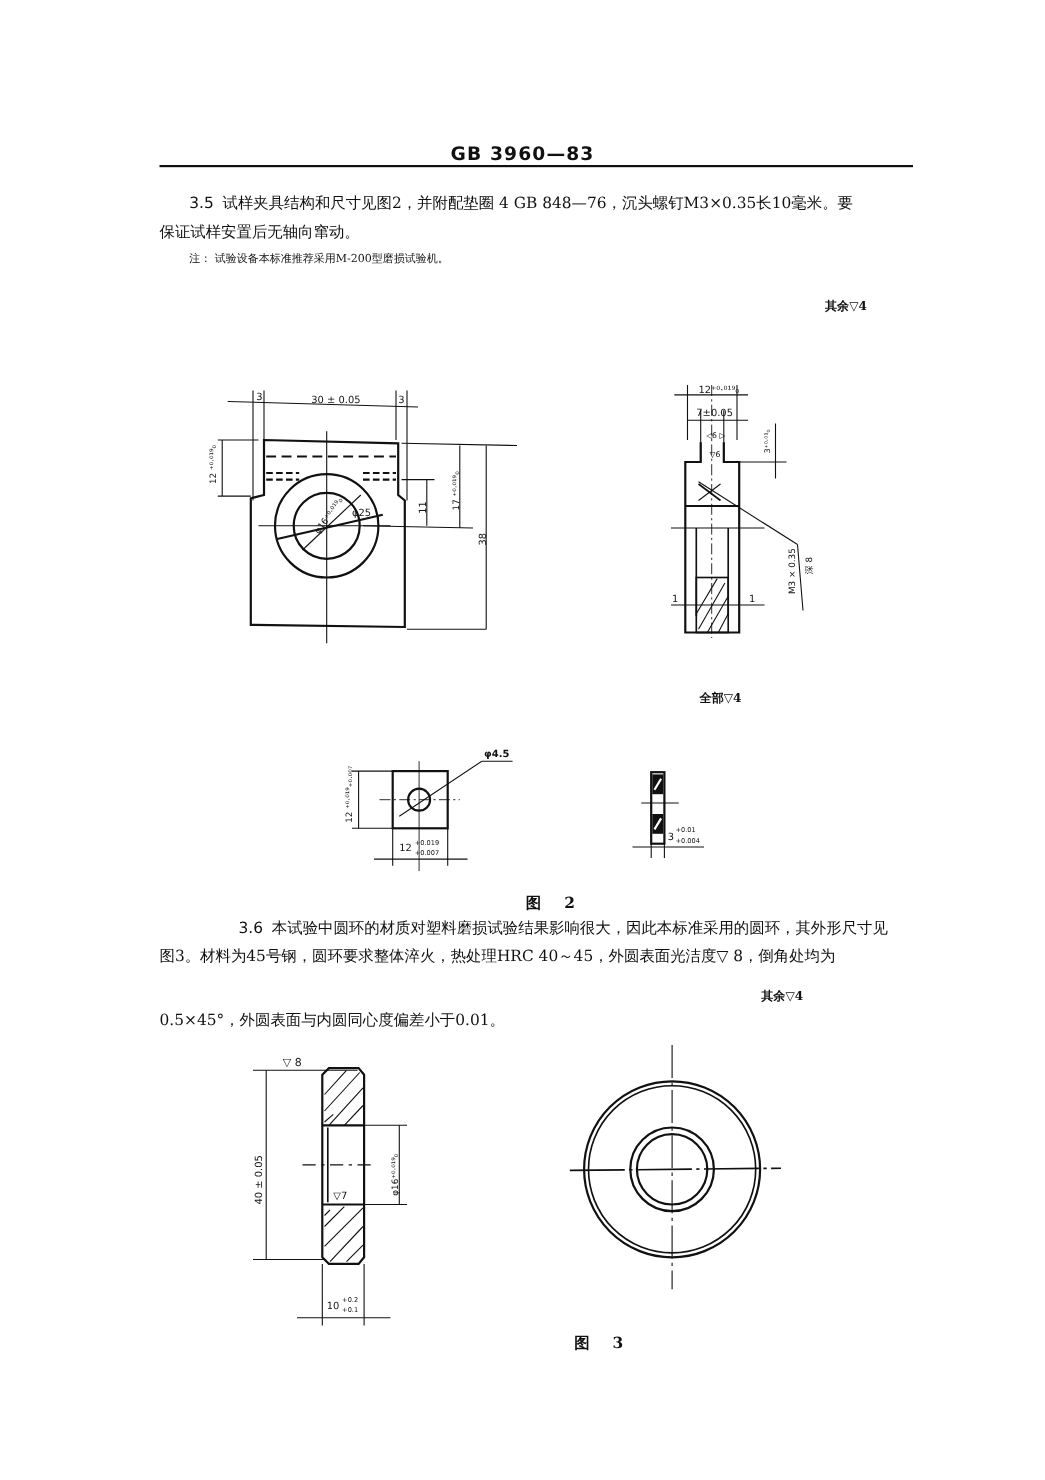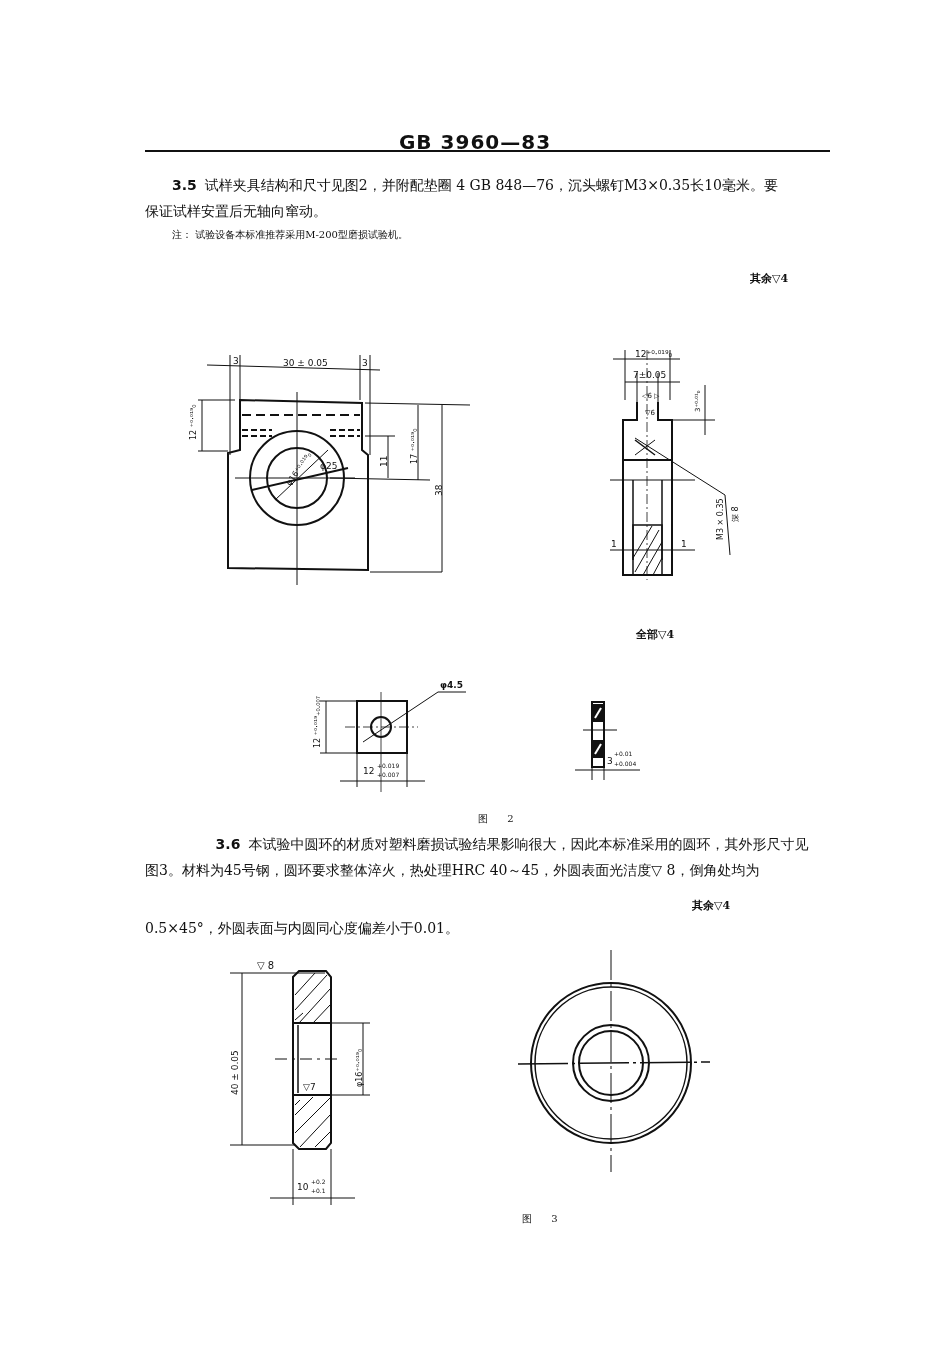--- a/index.html
+++ b/index.html
@@ -1,26 +1,26 @@
 <!DOCTYPE html>
 <html><head>
 <meta charset="utf-8">
 <style>
   html, body { margin: 0; padding: 0; background: #ffffff; }
   body { width: 950px; height: 1345px; position: relative; overflow: hidden;
          font-family: "DejaVu Serif", "Liberation Serif", serif; color: #111; }
   .abs { position: absolute; }
   .header-title { left: 0; width: 950px; top: 130px; text-align: center;
-                  font-family: "DejaVu Sans", sans-serif; font-weight: bold; font-size: 20px; letter-spacing: 1px; }
+                  font-family: "DejaVu Sans", sans-serif; font-weight: bold; font-size: 17px; letter-spacing: 1px; }
   .header-rule { left: 145px; width: 685px; top: 150px; height: 0; border-top: 2px solid #111; }
   .para { font-size: 14px; line-height: 26px; }
-  .sec-num { font-family: "DejaVu Sans", sans-serif; font-weight: bold; margin-right: 8px; }
+  .sec-num { font-family: "DejaVu Sans", sans-serif; font-weight: normal; margin-right: 8px; }
   .note { font-size: 10px; }
   .small { font-size: 11px; font-weight: bold; text-align: center; }
-  .caption { font-size: 10px; font-weight: normal; letter-spacing: 8px; }
+  .caption { font-size: 14px; font-weight: bold; letter-spacing: 8px; }
   svg text { font-family: "DejaVu Sans", sans-serif; fill: #111; }
 </style>
 </head>
 <body>
 
 <div class="abs header-title">GB 3960—83</div>
 <div class="abs header-rule"></div>
 
 <div class="abs para" style="left:172px; top:172px; width:680px;">
   <span class="sec-num">3.5</span><span>试样夹具结构和尺寸见图2，并附配垫圈  4  GB 848—76，沉头螺钉M3×0.35长10毫米。要</span>

